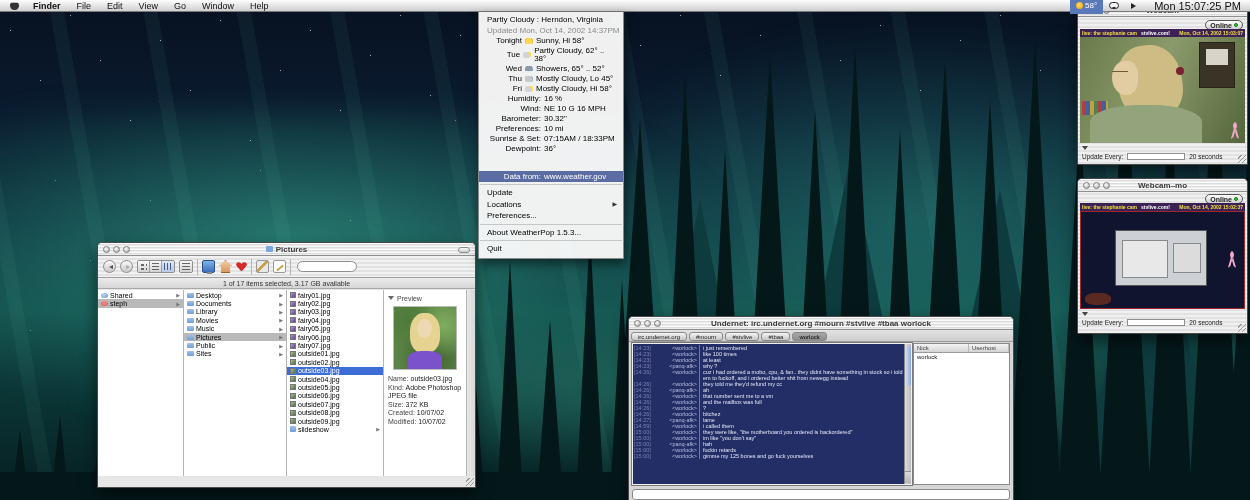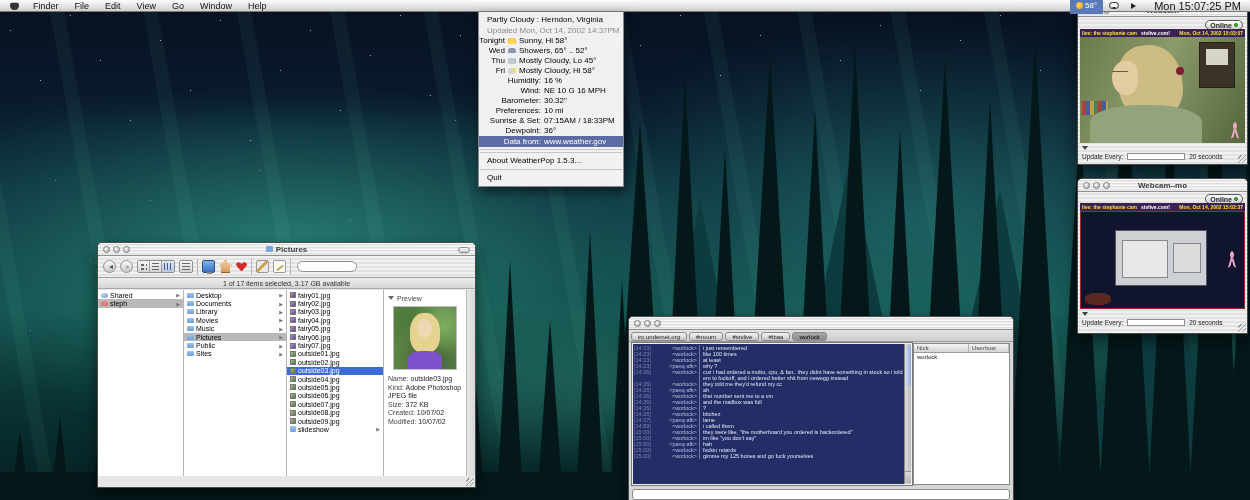--- a/index.html
+++ b/index.html
@@ -26,49 +26,49 @@
     1200px 85px #fff,1230px 45px #fff; opacity:.85; }
   .stars2 { box-shadow:55px 180px #cde,150px 200px #cde,260px 170px #cde,350px 220px #cde,90px 260px #cde,
     200px 300px #cde,30px 330px #cde,520px 180px #cde,610px 160px #cde,455px 120px #cde,585px 75px #cde; opacity:.6; }
   #treeline { position:absolute; inset:0; }
 
   
   #menubar { position:absolute; left:0; top:0; width:1250px; height:12px; z-index:40;
     background:linear-gradient(#fdfdfd,#cfcfcf); border-bottom:1px solid #7a7a7a;
     display:flex; align-items:center; font-size:9px; color:#111; }
   .mi { padding:0 8px; line-height:12px; }
-  .mi.bold { font-weight:normal; }
+  .mi.bold { font-weight:bold; }
   .apple-icon { width:9px; height:9px; margin:0 6px 0 10px; background:#333; border-radius:50% 50% 46% 46%;
     clip-path:polygon(0 20%,100% 20%,100% 100%,0 100%); position:relative; }
   #menubar-right { margin-left:auto; display:flex; align-items:center; height:12px; }
   .weather-chip { display:flex; align-items:center; gap:2px; padding:0 6px; height:16px;
     background:#5a79b8; color:#fff; font-size:8px; }
   .sun-dot { width:7px; height:7px; border-radius:50%; background:radial-gradient(circle at 45% 45%, #ffe35a, #f6a623 75%); }
   .bubble-icon { width:10px; height:7px; border:1px solid #222; border-radius:4px; margin:0 6px; position:relative; background:#f4f4f4; }
   .bubble-icon:after { content:""; position:absolute; left:2px; bottom:-3px; border:2px solid transparent; border-top-color:#222; }
   .speaker-icon { width:0; height:0; border:3px solid transparent; border-left:5px solid #222; margin:0 6px; position:relative; }
   .clock { padding:0 9px; font-size:11px; }
 
   
   #weather-menu { position:absolute; left:478px; top:12px; width:146px; z-index:50;
     background:rgba(248,248,248,.97); border:1px solid #8a8a8a; border-top:none;
     box-shadow:2px 5px 10px rgba(0,0,0,.5); font-size:8px; color:#000; padding:2px 0 3px; }
   .wm-row { padding:1px 8px; line-height:9px; white-space:nowrap; }
   .wm-updated { color:#8a8a8a; }
   .frow { display:flex; align-items:center; padding:1px 8px 1px 0; line-height:8px; }
-  .fday { width:26px; text-align:right; margin-right:3px; }
+  .fday { width:43px; text-align:right; margin-right:3px; }
   .ficon { width:8px; height:6px; border-radius:2px; margin-right:3px; flex:none; }
   .ficon.k-sun { background:radial-gradient(circle at 50% 55%, #ffd94e 55%, #f0a020 80%, transparent 85%); }
   .ficon.k-partly { background:radial-gradient(circle at 30% 70%, #cfd4da 55%, transparent 60%), radial-gradient(circle at 70% 35%, #ffd94e 45%, transparent 55%); }
   .ficon.k-rain { background:radial-gradient(circle at 50% 30%, #8d97a5 60%, transparent 65%), linear-gradient(180deg, transparent 55%, #4a7fd4 56%, transparent 70%, #4a7fd4 71%, transparent 85%); }
   .ficon.k-cloud { background:radial-gradient(circle at 45% 55%, #c3c9d2 60%, #98a0ab 80%, transparent 85%); }
   .wrow { display:flex; padding:1px 8px 1px 0; line-height:8px; }
   .wlabel { width:62px; text-align:right; margin-right:3px; white-space:nowrap; }
   .wvalue { white-space:nowrap; }
-  .wm-datafrom { display:flex; background:#5b6ca2; color:#fff; padding:1px 8px 1px 0; line-height:9px; }
+  .wm-datafrom { display:flex; background:#5b6ca2; color:#fff; padding:1px 8px 1px 0; line-height:9px;margin-top:17px; }
   .wm-sep { height:1px; background:#c6c6c6; margin:2px 1px; }
   .wm-item { padding:1px 8px; line-height:9.5px; position:relative; }
   .wm-item.has-sub:after { content:"\25B6"; position:absolute; right:6px; top:1px; font-size:6px; color:#333; }
 
   
   .window { position:absolute; background:#e6e6e6; border:1px solid #4a4a4a; border-radius:5px 5px 0 0;
     box-shadow:0 7px 16px rgba(0,0,0,.55); }
   .titlebar { height:13px; border-radius:4px 4px 0 0; border-bottom:1px solid #8e8e8e; position:relative;
     background:repeating-linear-gradient(180deg,#fafafa 0 1px,#dcdcdc 1px 2px,#ececec 2px 3px); display:flex; align-items:center; }
   .lights { position:absolute; left:5px; top:3px; display:flex; gap:3px; }
@@ -257,20 +257,25 @@
     <div class="wm-row">Partly Cloudy : Herndon, Virginia</div>
     <div class="wm-row wm-updated">Updated Mon, Oct 14, 2002 14:37PM</div>
     <div>
 
         <div class="frow k">
           <span class="fday">Tonight</span>
           <span class="ficon k-sun"></span>
           <span class="ftext">Sunny, Hi 58°</span>
         </div>
 
+        <div class="frow k">
+          <span class="fday">Tue</span>
+          <span class="ficon k-partly"></span>
+          <span class="ftext">Partly Cloudy, 62° .. 38°</span>
+        </div>
 
         <div class="frow k">
           <span class="fday">Wed</span>
           <span class="ficon k-rain"></span>
           <span class="ftext">Showers, 65° .. 52°</span>
         </div>
 
         <div class="frow k">
           <span class="fday">Thu</span>
           <span class="ficon k-cloud"></span>
@@ -313,20 +318,26 @@
         <div class="wrow">
           <span class="wlabel">Dewpoint:</span>
           <span class="wvalue">36°</span>
         </div>
       </div>
     <div class="wm-datafrom">
       <span class="wlabel">Data from:</span>
       <span class="wvalue">www.weather.gov</span>
     </div>
     <div class="wm-sep"></div>
+    <div>
+
+    <div class="wm-item">Update</div>
+        <div class="wm-item has-sub">Locations</div>
+        <div class="wm-item">Preferences...</div>
+      </div>
     <div class="wm-sep"></div>
     <div class="wm-item">About WeatherPop 1.5.3...</div>
     <div class="wm-sep"></div>
     <div class="wm-item">Quit</div>
   </div>
 
   <div id="finder" class="window">
     <div class="titlebar">
       <span class="lights">
         <span class="light"></span>
@@ -562,20 +573,21 @@
     <div class="grip"></div>
   </div>
 
   <div id="irc" class="window">
     <div class="titlebar">
       <span class="lights">
         <span class="light"></span>
         <span class="light"></span>
         <span class="light"></span>
       </span>
+      <span class="title">Undernet: irc.undernet.org #mourn #stvlive #tbaa worlock</span>
     </div>
     <div class="tabsrow">
 
     <span class="tab">irc.undernet.org</span>
         <span class="tab">#mourn</span>
         <span class="tab">#stvlive</span>
         <span class="tab">#tbaa</span>
         <span class="tab selected">worlock</span>
       </div>
     <div class="chatbox">

